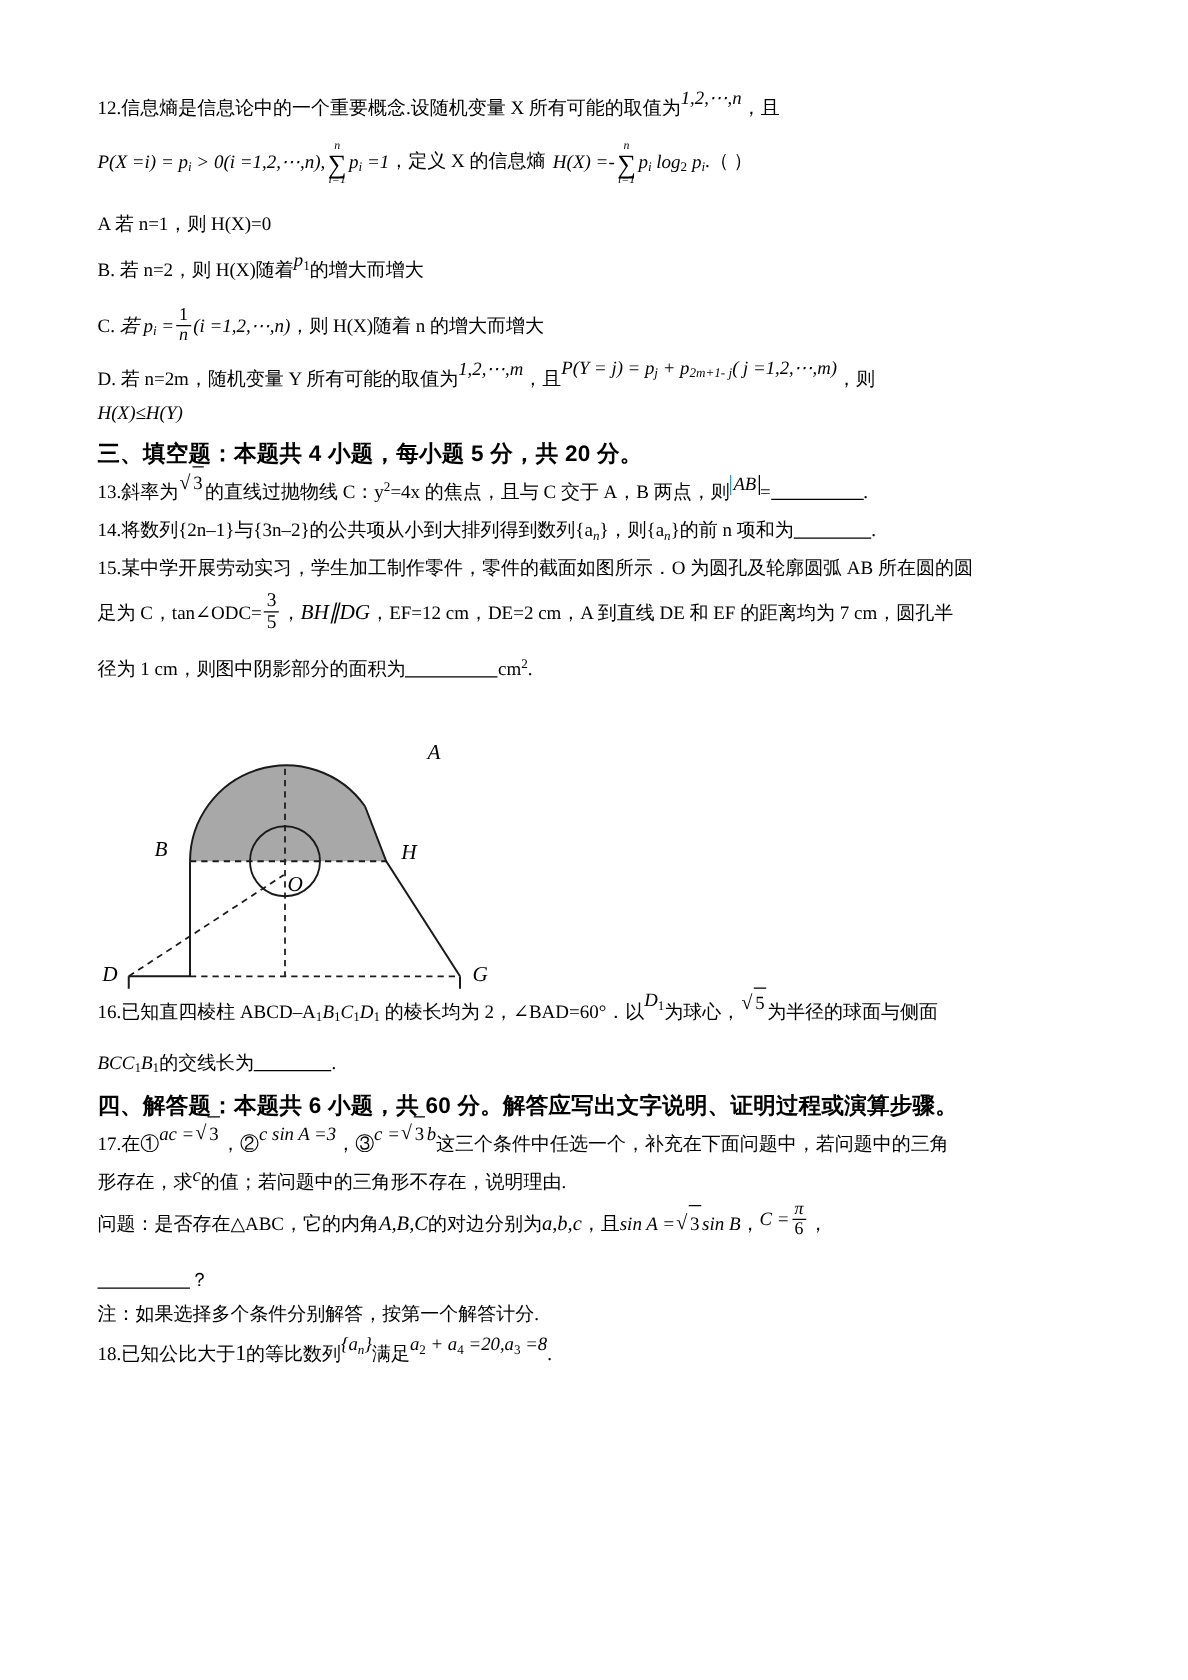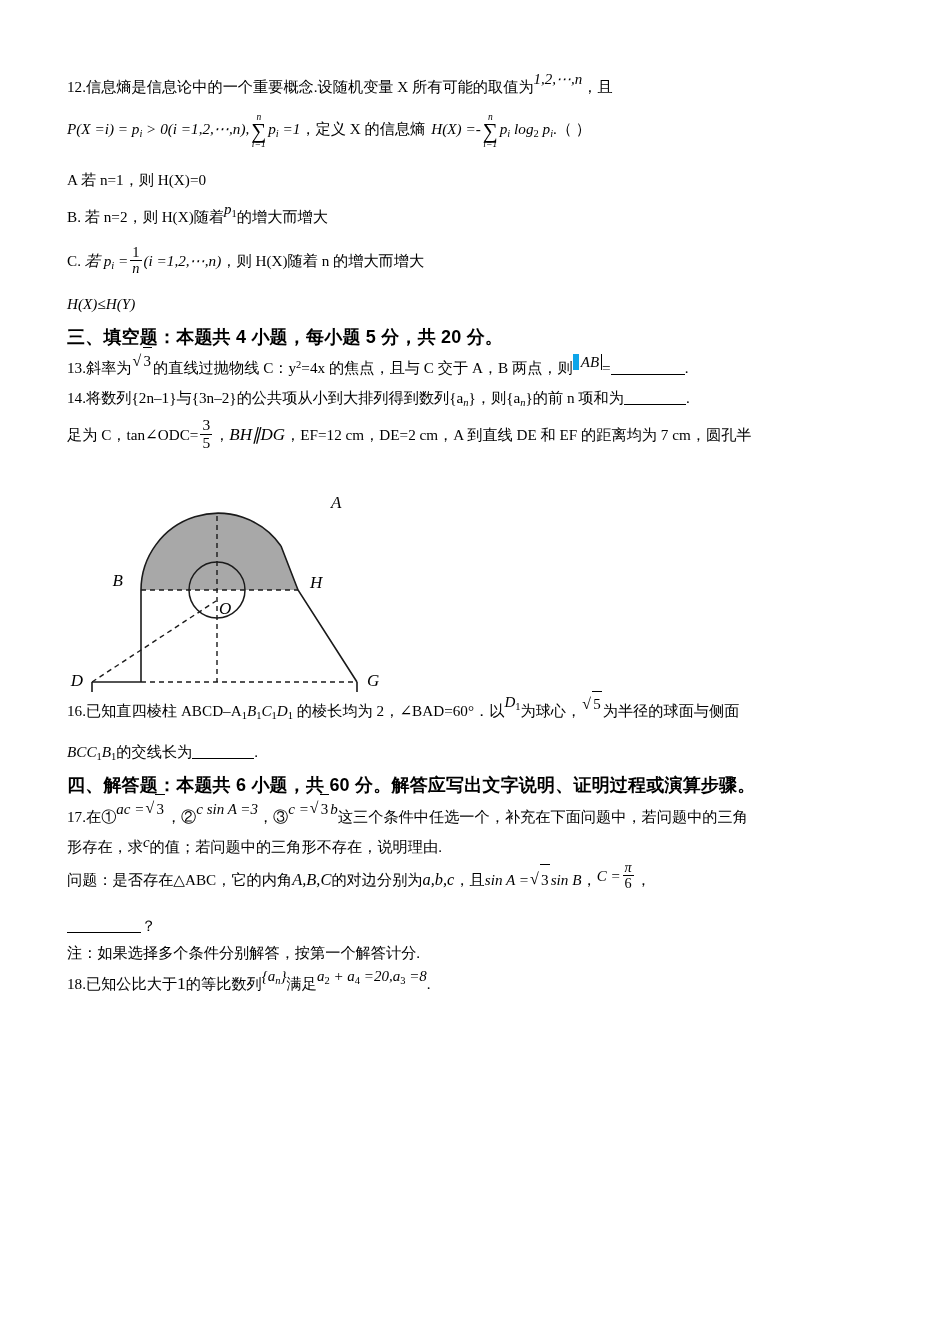--- a/index.html
+++ b/index.html
@@ -14,21 +14,21 @@
     overflow: hidden;
   }
   .page {
     position: absolute;
     left: 0; top: 0;
     width: 950px; height: 1344px;
     padding: 0;
   }
   .content {
     position: absolute;
-    left: 67px;
+    left: 78px;
     top: 72px;
     width: 796px;
   }
 
   
   .q {
     font-size: 15.2px;
     line-height: 1.95;
     margin: 0 0 2px 0;
     text-align: left;
@@ -136,36 +136,46 @@
     <div class="opt">
       <span>B.</span>
       <span>若 n=2，则 H(X)随着</span><span class="up it"><span>p</span><span class="sub" style="font-style:normal;">1</span></span><span>的增大而增大</span>
     </div>
 
     <div class="opt" style="margin-bottom:18px;">
       <span>C.</span>
       <span class="it">若 p</span><span class="sub">i</span><span class="it"> =</span><span class="frac"><span class="num">1</span><span class="den it">n</span></span><span class="it">(i =1,2,⋯,n)</span><span>，则 H(X)随着 n 的增大而增大</span>
     </div>
 
+    <div class="opt" style="margin-bottom:4px;">
+      <span>D.</span>
+      <span>若 n=2m，随机变量 Y 所有可能的取值为</span><span class="up it">1,2,⋯,m</span><span>，且</span><span class="up it" style="top:-9px;"><span>P(Y = j) = p</span><span class="sub">j</span><span> + p</span><span class="sub">2m+1- j</span><span>( j =1,2,⋯,m)</span></span><span>，则</span>
+    </div>
     <div class="opt it" style="margin-bottom:8px;">
       <span>H(X)≤H(Y)</span>
     </div>
 
     <div class="sec-head">三、填空题：本题共 4 小题，每小题 5 分，共 20 分。</div>
 
     <div class="q" style="line-height:1.85;">
-      <span>13.斜率为</span><span class="rad up" style="top:-7px;"><span class="rbody n">3</span></span><span><span>的直线过抛物线 C：y</span><span class="supn">2</span><span>=4x 的焦点，且与 C 交于 A，B 两点，则</span></span><span class="up it" style="top:-6px;border-left:6px solid #0ea5e9;border-right:1px solid #000;padding:0 2px;text-align:right;">AB</span><span>=</span><span class="blank"></span><span>.</span>
+      <span>13.斜率为</span><span class="rad up" style="top:-7px;"><span class="rbody n">3</span></span><span><span>的直线过抛物线 C：y</span><span class="supn">2</span><span>=4x 的焦点，且与 C 交于 A，B 两点，则</span></span><span class="up it" style="top:-6px;border-left:1px solid #0ea5e9;border-right:1px solid #000;padding:0 2px;text-align:right;">AB</span><span>=</span><span class="blank"></span><span>.</span>
     </div>
 
     <div class="q" style="line-height:1.8;">
       <span>14.将数列{2n–1}与{3n–2}的公共项从小到大排列得到数列{a</span><span class="sub">n</span><span>}，则{a</span><span class="sub">n</span><span>}的前 n 项和为</span><span class="blank sm"></span><span>.</span>
     </div>
 
+    <div class="q" style="line-height:1.8;">
+      <span>15.某中学开展劳动实习，学生加工制作零件，零件的截面如图所示．O 为圆孔及轮廓圆弧 AB 所在圆的圆</span>
+    </div>
     <div class="q" style="line-height:2.0;margin-top:4px;">
       <span>足为 C，tan∠ODC=</span><span class="frac" style="font-size:1.02em;"><span class="num">3</span><span class="den">5</span></span><span>，</span><span class="it" style="font-size:1.12em;">BH∥DG</span><span>，EF=12 cm，DE=2 cm，A 到直线 DE 和 EF 的距离均为 7 cm，圆孔半</span>
+    </div>
+    <div class="q" style="line-height:2.0;margin-top:14px;">
+      <span>径为 1 cm，则图中阴影部分的面积为</span><span class="blank"></span><span>cm</span><span class="supn">2</span><span>.</span>
     </div>
 
     <div class="figwrap">
       <svg width="400" height="232" viewBox="0 0 400 232">
 
         <path d="M 74,130 A 77,77 0 0 1 214,86 L 231,130 Z" fill="#a8a8a8" stroke="none"></path>
 
         <path d="M 74,130 A 77,77 0 0 1 214,86" fill="none" stroke="#1a1a1a" stroke-width="1.6"></path>
 
         <path d="M 214,86 L 231,130 L 290,222" fill="none" stroke="#1a1a1a" stroke-width="1.6"></path>

